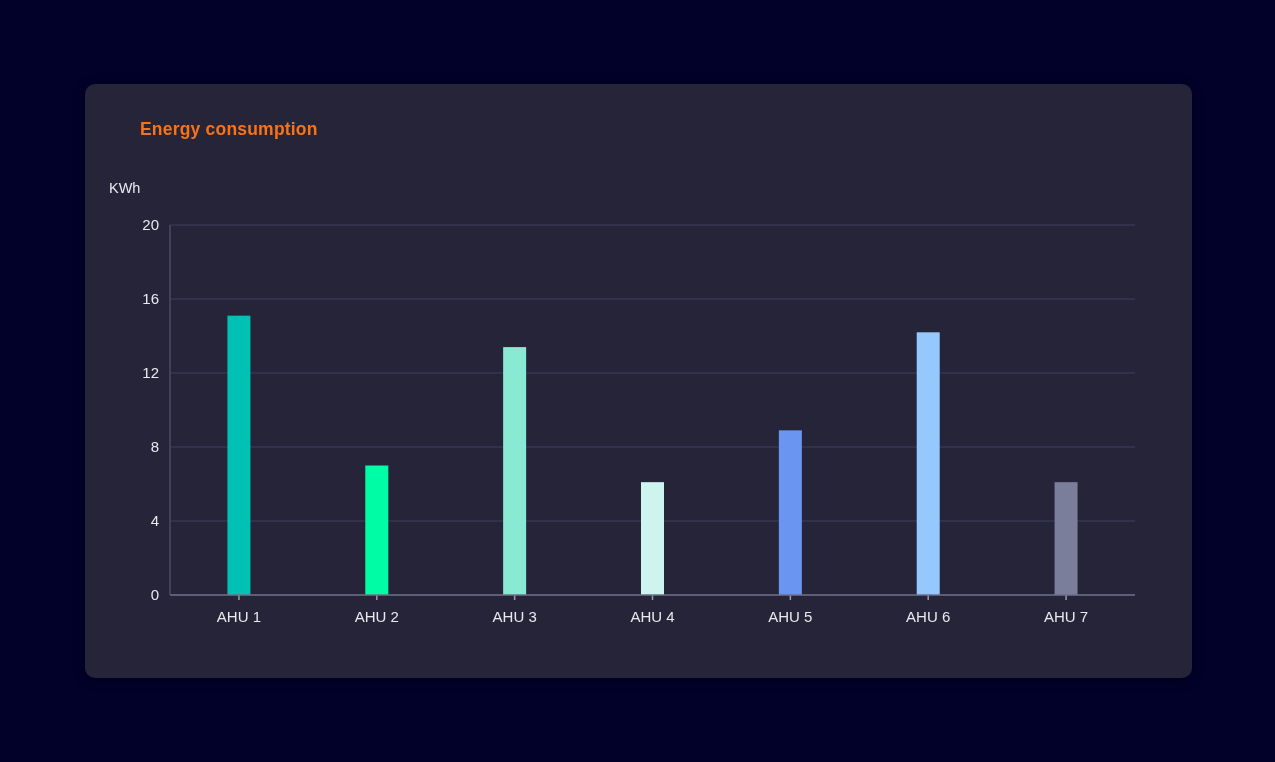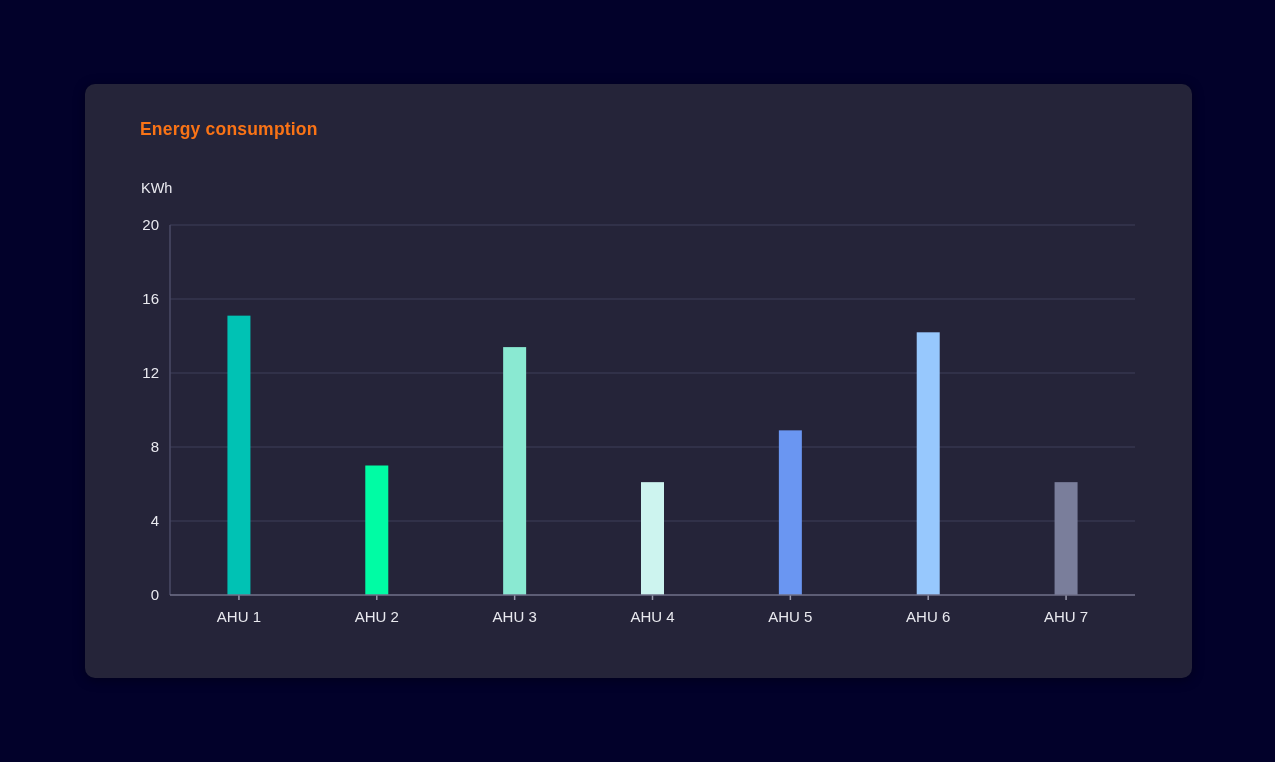--- a/index.html
+++ b/index.html
@@ -36,21 +36,20 @@
     letter-spacing: 0.2px;
     color: #f97316;
   }
   .y-unit {
     position: absolute;
     left: 24px;
     top: 96px;
     font-size: 14.5px;
     font-weight: 400;
     color: #e9e9ef;
-    margin-left: 32px;
   }
   .chart-svg {
     position: absolute;
     left: 0;
     top: 0;
     width: 1107px;
     height: 594px;
   }
   .ytick-text {
     font-family: "Liberation Sans", sans-serif;

